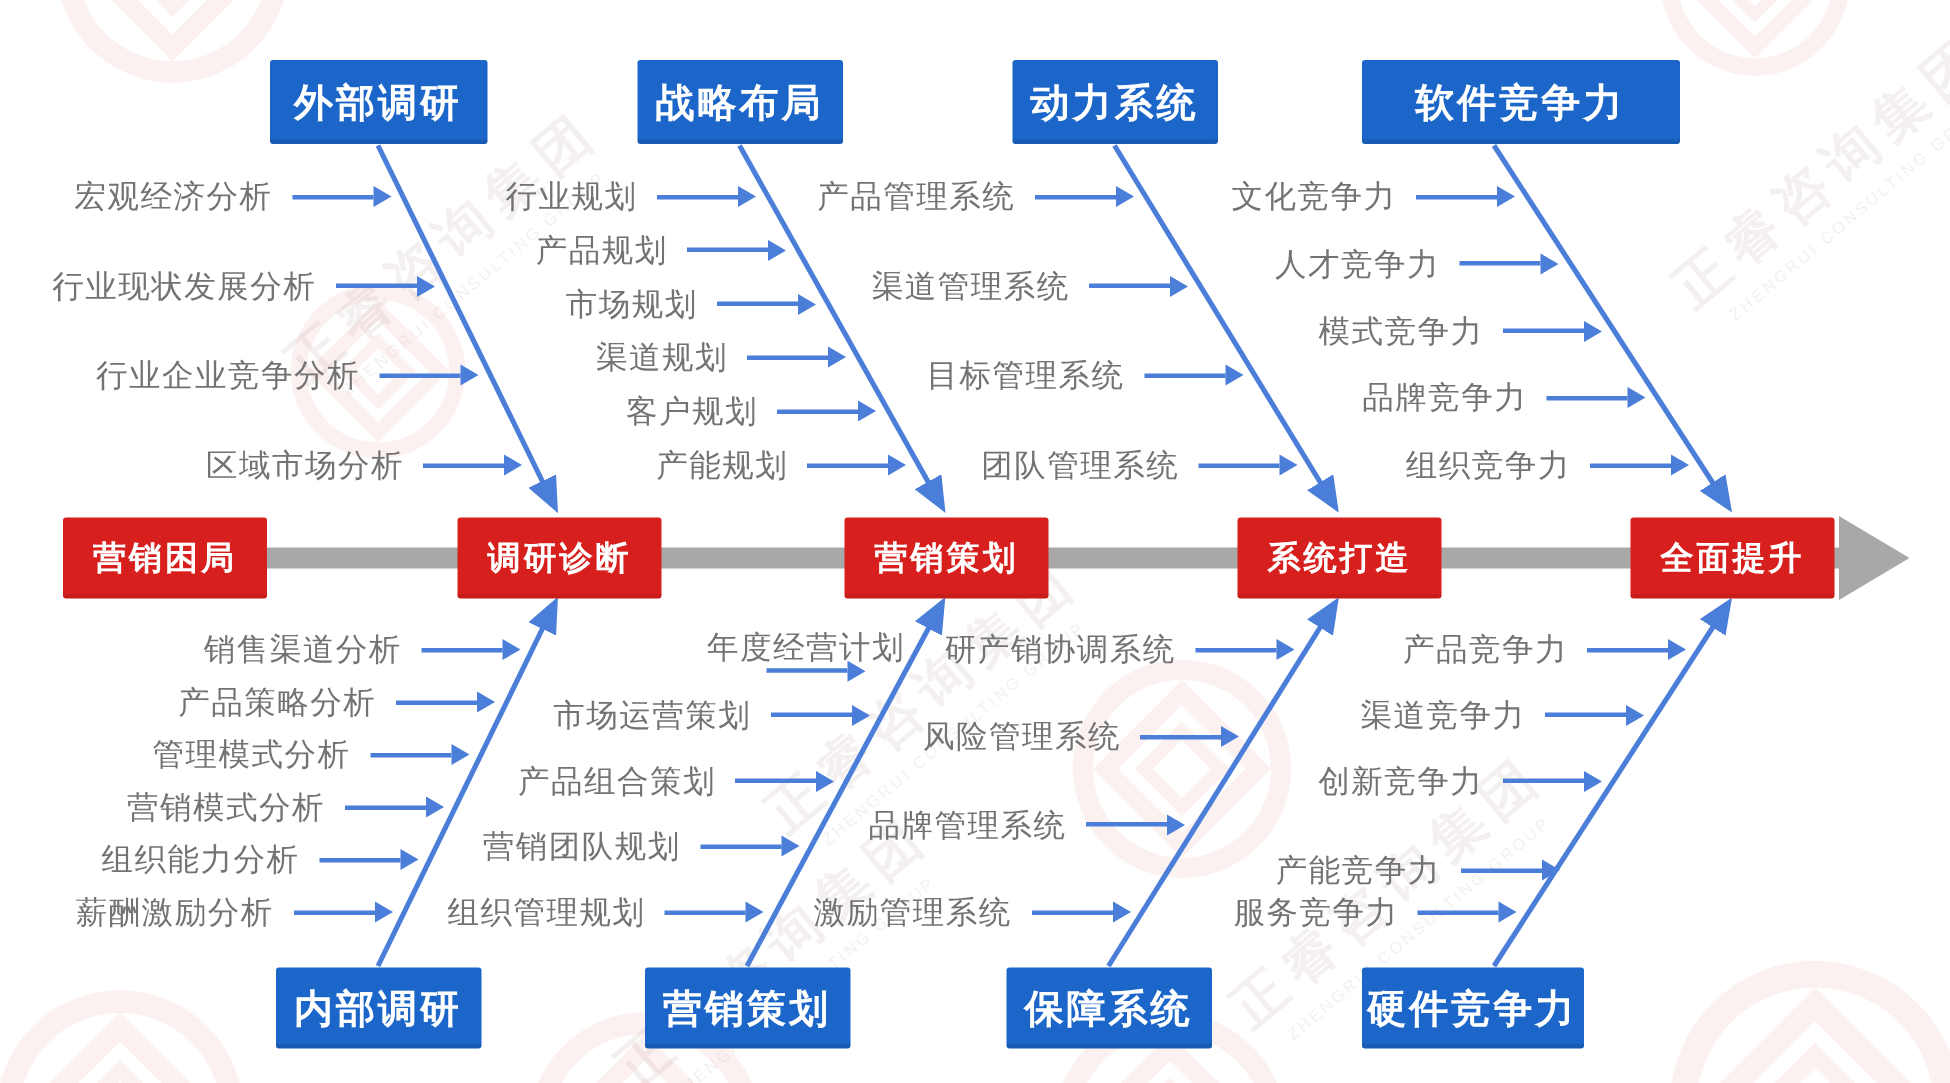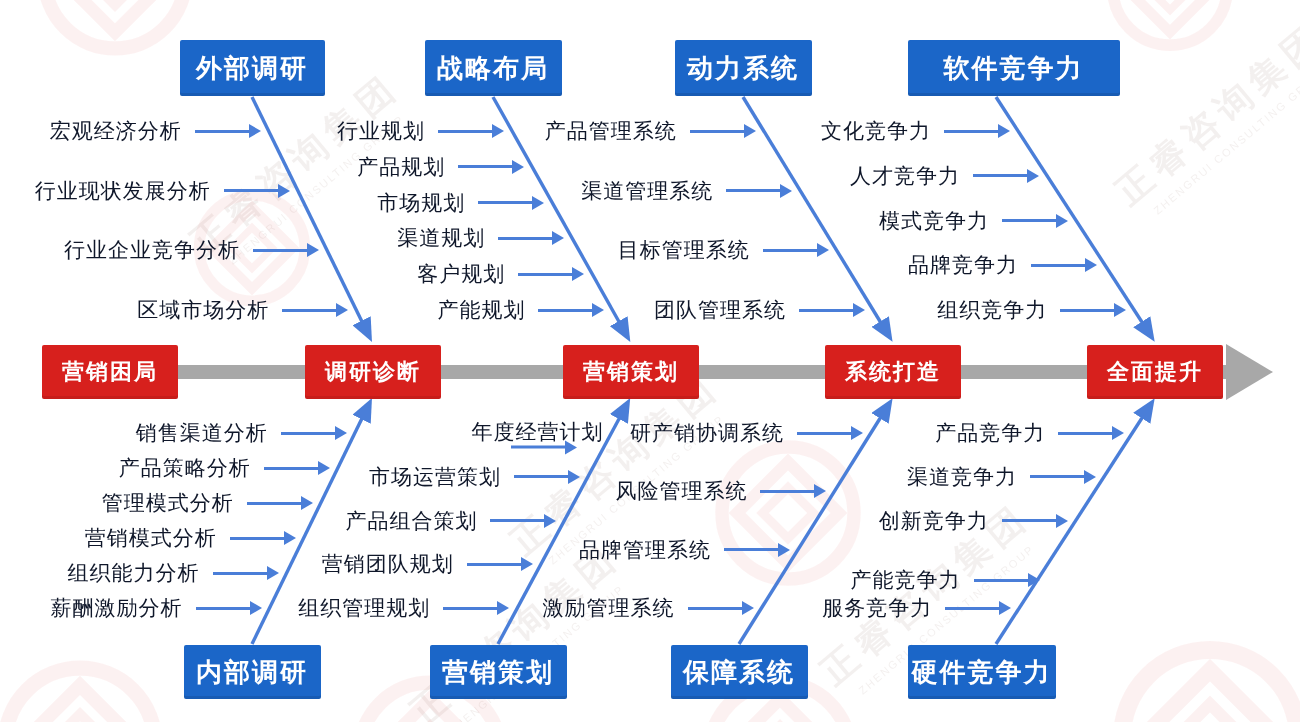--- a/index.html
+++ b/index.html
@@ -18,21 +18,21 @@
 
   
   .bluebox,.redbox{position:absolute;display:flex;align-items:center;justify-content:center;
       color:#fff;font-weight:700;border-radius:2px;letter-spacing:2px;z-index:3;}
   .bluebox{background:#1b66c8;font-size:26px;box-shadow:inset 0 -3px 0 rgba(0,0,0,.10);}
   .redbox{background:#d7201d;font-size:22px;box-shadow:inset 0 -3px 0 rgba(0,0,0,.08);}
 
   
   .factor{position:absolute;display:flex;align-items:center;transform:translate(-100%,-50%);
       z-index:2;white-space:nowrap;}
-  .ftext{color:#0f172a;font-size:21px;letter-spacing:1px;}
+  .ftext{color:#737373;font-size:21px;letter-spacing:1px;}
   .harrow{display:inline-block;position:relative;width:54px;height:3px;background:#4a7ed8;
       margin-left:13px;margin-right:12px;}
   .harrow::after{content:"";position:absolute;left:100%;top:50%;transform:translateY(-50%);
       border-left:12px solid #4a7ed8;border-top:7px solid transparent;border-bottom:7px solid transparent;}
 </style>
 </head>
 <body>
 
 <div id="stage">
 

